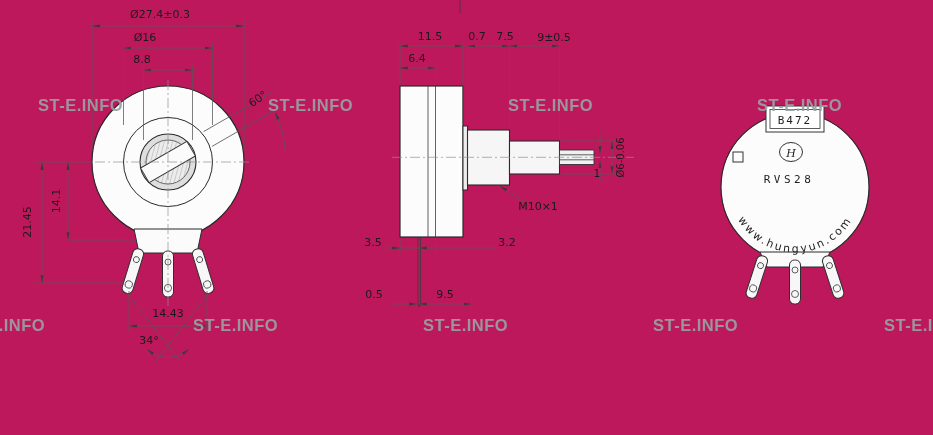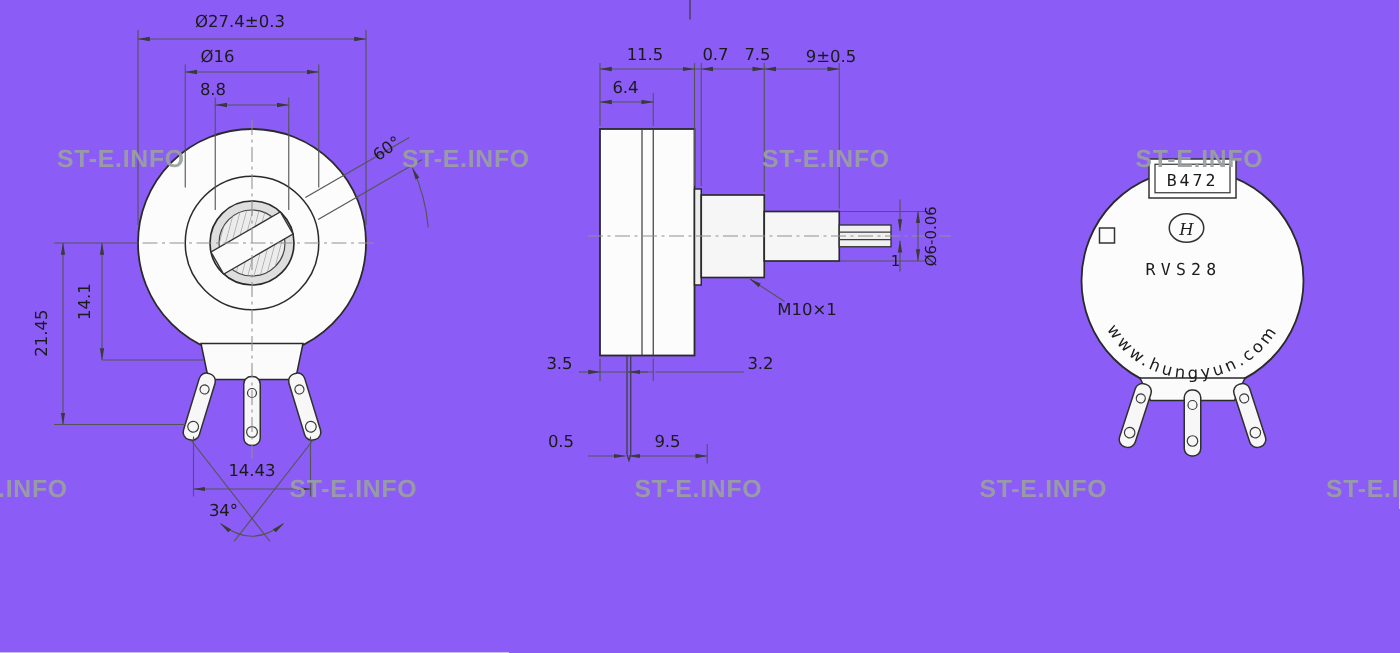--- a/index.html
+++ b/index.html
@@ -1,16 +1,16 @@
 <!DOCTYPE html>
 <html><head>
 <meta charset="utf-8">
 <style>
   html,body{margin:0;padding:0;background:#ffffff;}
-  .stage{position:relative;width:933px;height:435px;background:#8b5cf6;overflow:hidden;
+  .stage{position:relative;width:933px;height:435px;background:#be185d;overflow:hidden;
          font-family:"DejaVu Sans",sans-serif;}
   svg text{font-family:"DejaVu Sans",sans-serif;font-size:11px;fill:#1c1c1c;}
   .ol{fill:#fcfcfc;stroke:#2a2a2a;stroke-width:1.2;}
   .ol2{fill:none;stroke:#2a2a2a;stroke-width:1;}
   .thin{fill:none;stroke:#3a3a3a;stroke-width:.8;}
   .lug{fill:#f7f7f7;stroke:#2f2f2f;stroke-width:1;}
   .dim{fill:none;stroke:#555;stroke-width:.75;}
   .cl{fill:none;stroke:#8f8f8f;stroke-width:.7;stroke-dasharray:10 3 2 3;}
   .t{font-size:11px;fill:#1b1b1b;}
   .ts{font-size:10px;fill:#1b1b1b;}

